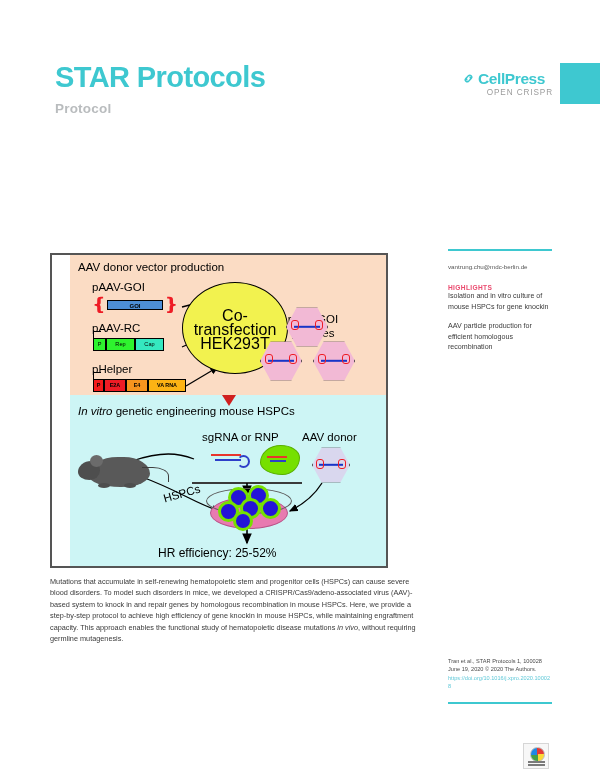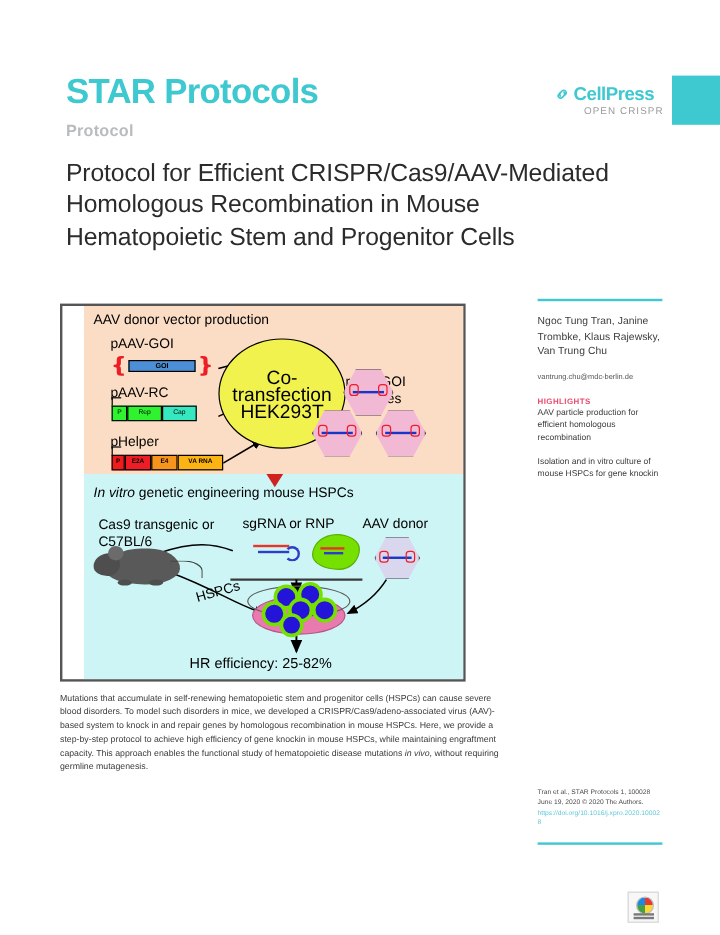--- a/index.html
+++ b/index.html
@@ -423,21 +423,20 @@
         </svg>
         <span class="cp-word">CellPress</span>
       </div>
       <div class="cp-oa">OPEN CRISPR</div>
     </div>
 
     <div class="header-teal-bar"></div>
   </div>
 
   <div class="kicker">Protocol</div>
-  <h1 class="article-title">Protocol for Efficient CRISPR/Cas9/AAV-Mediated Homologous Recombination in Mouse Hematopoietic Stem and Progenitor Cells</h1>
 
   <div class="figure-box">
     <div class="fig-inner">
 
       <div class="panel-top"></div>
 
       <div class="panel-bottom"></div>
 
       <svg class="fig-svg">
         <defs>
@@ -521,25 +520,24 @@
           <div class="hex-bar"></div>
           <div class="hex-claw" style="left:4px; top:12px;"></div>
           <div class="hex-claw" style="right:4px; top:12px;"></div>
         </div>
       </div>
 
       <div class="fig-label lbl-invitro">
         <i>In vitro</i><span> genetic engineering mouse HSPCs</span>
       </div>
 
-      <div class="fig-label lbl-cas9">Cas9 transgenic or C57BL/6</div>
       <div class="fig-label lbl-sgrna">sgRNA or RNP</div>
       <div class="fig-label lbl-aavdonor">AAV donor</div>
       <div class="fig-label lbl-hspcs">HSPCs</div>
-      <div class="fig-label lbl-hr">HR efficiency: 25-82%</div>
+      <div class="fig-label lbl-hr">HR efficiency: 25-52%</div>
 
       <div class="mouse-body"></div>
       <div class="mouse-head"></div>
       <div class="mouse-ear"></div>
       <div class="mouse-tail"></div>
       <div class="mouse-foot" style="left:28px;"></div>
       <div class="mouse-foot" style="left:54px;"></div>
 
       <div class="sgrna-glyph">
         <div class="sg-red"></div>
@@ -566,26 +564,25 @@
       <div class="cell" style="left:148px; top:246px; width:15px; height:15px;"></div>
       <div class="cell" style="left:170px; top:243px; width:15px; height:15px;"></div>
       <div class="cell" style="left:190px; top:243px; width:15px; height:15px;"></div>
       <div class="cell" style="left:163px; top:256px; width:14px; height:14px;"></div>
 
     </div>
   </div>
 
   <div class="sidebar">
     <div class="side-rule"></div>
-    <div class="authors">Ngoc Tung Tran, Janine Trombke, Klaus Rajewsky, Van Trung Chu</div>
     <div class="corr-email">vantrung.chu@mdc-berlin.de</div>
 
     <div class="hl-head">HIGHLIGHTS</div>
+    <div class="hl-item">Isolation and in vitro culture of mouse HSPCs for gene knockin</div>
     <div class="hl-item">AAV particle production for efficient homologous recombination</div>
-    <div class="hl-item">Isolation and in vitro culture of mouse HSPCs for gene knockin</div>
   </div>
 
   <div class="cite-block">
     <div>Tran et al., STAR Protocols 1, 100028</div>
     <div>June 19, 2020 © 2020 The Authors.</div>
     <div class="cite-doi">https://doi.org/10.1016/j.xpro.2020.100028</div>
   </div>
   <div class="side-rule-bottom"></div>
 
   <div class="abstract">

